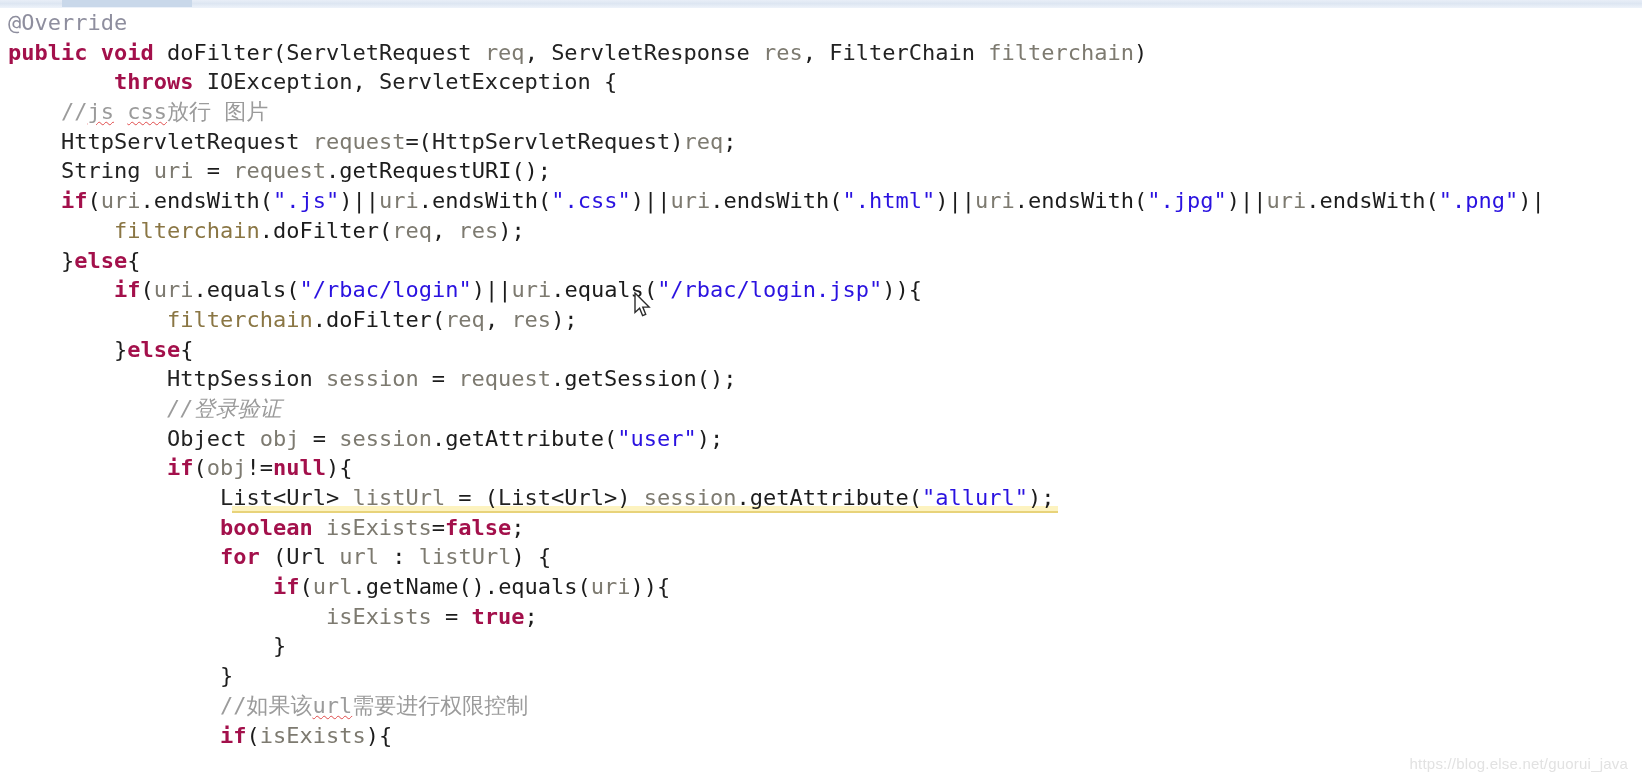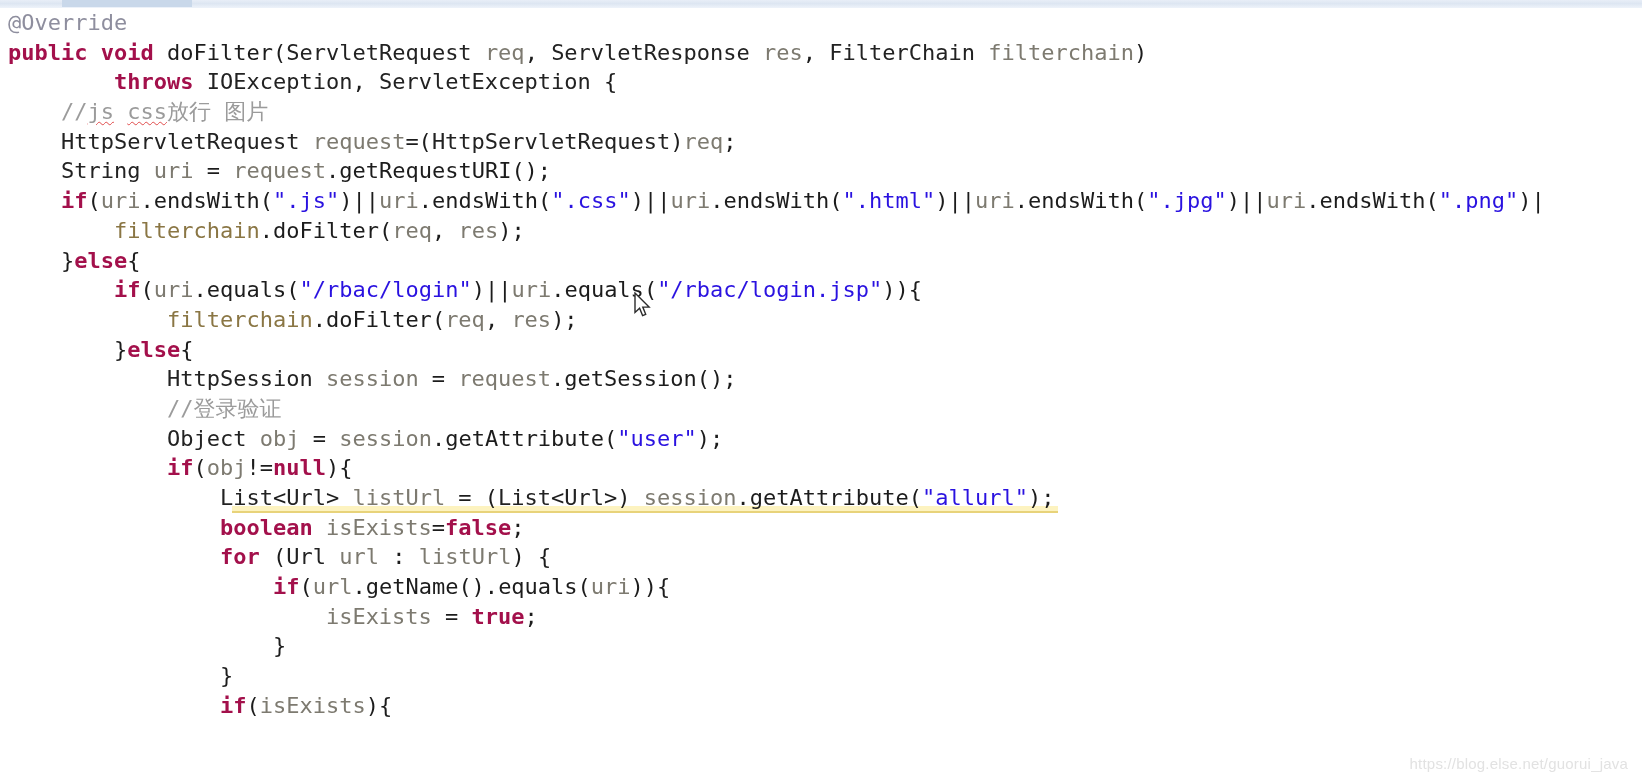--- a/index.html
+++ b/index.html
@@ -126,30 +126,31 @@
         <div class="code-line" style="height: 29.7px; line-height: 29.7px; font-size: 22px;"><span class="pl" style="position: relative; z-index: 2;">    </span><span class="cmt" style="position: relative; z-index: 2;">//</span><span class="cmt squig" style="position: relative; z-index: 2;">js</span><span class="cmt" style="position: relative; z-index: 2;"> </span><span class="cmt squig" style="position: relative; z-index: 2;">css</span><span class="cmt" style="position: relative; z-index: 2;">放行 图片</span></div>
         <div class="code-line" style="height: 29.7px; line-height: 29.7px; font-size: 22px;"><span class="pl" style="position: relative; z-index: 2;">    </span><span class="typ" style="position: relative; z-index: 2;">HttpServletRequest</span><span class="pl" style="position: relative; z-index: 2;"> </span><span class="loc" style="position: relative; z-index: 2;">request</span><span class="pl" style="position: relative; z-index: 2;">=(</span><span class="typ" style="position: relative; z-index: 2;">HttpServletRequest</span><span class="pl" style="position: relative; z-index: 2;">)</span><span class="par" style="position: relative; z-index: 2;">req</span><span class="pl" style="position: relative; z-index: 2;">;</span></div>
         <div class="code-line" style="height: 29.7px; line-height: 29.7px; font-size: 22px;"><span class="pl" style="position: relative; z-index: 2;">    </span><span class="typ" style="position: relative; z-index: 2;">String</span><span class="pl" style="position: relative; z-index: 2;"> </span><span class="loc" style="position: relative; z-index: 2;">uri</span><span class="pl" style="position: relative; z-index: 2;"> = </span><span class="par" style="position: relative; z-index: 2;">request</span><span class="pl" style="position: relative; z-index: 2;">.</span><span class="mth" style="position: relative; z-index: 2;">getRequestURI</span><span class="pl" style="position: relative; z-index: 2;">();</span></div>
         <div class="code-line" style="height: 29.7px; line-height: 29.7px; font-size: 22px;"><span class="pl" style="position: relative; z-index: 2;">    </span><span class="kw" style="position: relative; z-index: 2;">if</span><span class="pl" style="position: relative; z-index: 2;">(</span><span class="par" style="position: relative; z-index: 2;">uri</span><span class="pl" style="position: relative; z-index: 2;">.</span><span class="mth" style="position: relative; z-index: 2;">endsWith</span><span class="pl" style="position: relative; z-index: 2;">(</span><span class="str" style="position: relative; z-index: 2;">".js"</span><span class="pl" style="position: relative; z-index: 2;">)||</span><span class="par" style="position: relative; z-index: 2;">uri</span><span class="pl" style="position: relative; z-index: 2;">.</span><span class="mth" style="position: relative; z-index: 2;">endsWith</span><span class="pl" style="position: relative; z-index: 2;">(</span><span class="str" style="position: relative; z-index: 2;">".css"</span><span class="pl" style="position: relative; z-index: 2;">)||</span><span class="par" style="position: relative; z-index: 2;">uri</span><span class="pl" style="position: relative; z-index: 2;">.</span><span class="mth" style="position: relative; z-index: 2;">endsWith</span><span class="pl" style="position: relative; z-index: 2;">(</span><span class="str" style="position: relative; z-index: 2;">".html"</span><span class="pl" style="position: relative; z-index: 2;">)||</span><span class="par" style="position: relative; z-index: 2;">uri</span><span class="pl" style="position: relative; z-index: 2;">.</span><span class="mth" style="position: relative; z-index: 2;">endsWith</span><span class="pl" style="position: relative; z-index: 2;">(</span><span class="str" style="position: relative; z-index: 2;">".jpg"</span><span class="pl" style="position: relative; z-index: 2;">)||</span><span class="par" style="position: relative; z-index: 2;">uri</span><span class="pl" style="position: relative; z-index: 2;">.</span><span class="mth" style="position: relative; z-index: 2;">endsWith</span><span class="pl" style="position: relative; z-index: 2;">(</span><span class="str" style="position: relative; z-index: 2;">".png"</span><span class="pl" style="position: relative; z-index: 2;">)|</span></div>
         <div class="code-line" style="height: 29.7px; line-height: 29.7px; font-size: 22px;"><span class="pl" style="position: relative; z-index: 2;">        </span><span class="fld" style="position: relative; z-index: 2;">filterchain</span><span class="pl" style="position: relative; z-index: 2;">.</span><span class="mth" style="position: relative; z-index: 2;">doFilter</span><span class="pl" style="position: relative; z-index: 2;">(</span><span class="par" style="position: relative; z-index: 2;">req</span><span class="pl" style="position: relative; z-index: 2;">, </span><span class="par" style="position: relative; z-index: 2;">res</span><span class="pl" style="position: relative; z-index: 2;">);</span></div>
         <div class="code-line" style="height: 29.7px; line-height: 29.7px; font-size: 22px;"><span class="pl" style="position: relative; z-index: 2;">    }</span><span class="kw" style="position: relative; z-index: 2;">else</span><span class="pl" style="position: relative; z-index: 2;">{</span></div>
         <div class="code-line" style="height: 29.7px; line-height: 29.7px; font-size: 22px;"><span class="pl" style="position: relative; z-index: 2;">        </span><span class="kw" style="position: relative; z-index: 2;">if</span><span class="pl" style="position: relative; z-index: 2;">(</span><span class="par" style="position: relative; z-index: 2;">uri</span><span class="pl" style="position: relative; z-index: 2;">.</span><span class="mth" style="position: relative; z-index: 2;">equals</span><span class="pl" style="position: relative; z-index: 2;">(</span><span class="str" style="position: relative; z-index: 2;">"/rbac/login"</span><span class="pl" style="position: relative; z-index: 2;">)||</span><span class="par" style="position: relative; z-index: 2;">uri</span><span class="pl" style="position: relative; z-index: 2;">.</span><span class="mth" style="position: relative; z-index: 2;">equals</span><span class="pl" style="position: relative; z-index: 2;">(</span><span class="str" style="position: relative; z-index: 2;">"/rbac/login.jsp"</span><span class="pl" style="position: relative; z-index: 2;">)){</span></div>
         <div class="code-line" style="height: 29.7px; line-height: 29.7px; font-size: 22px;"><span class="pl" style="position: relative; z-index: 2;">            </span><span class="fld" style="position: relative; z-index: 2;">filterchain</span><span class="pl" style="position: relative; z-index: 2;">.</span><span class="mth" style="position: relative; z-index: 2;">doFilter</span><span class="pl" style="position: relative; z-index: 2;">(</span><span class="par" style="position: relative; z-index: 2;">req</span><span class="pl" style="position: relative; z-index: 2;">, </span><span class="par" style="position: relative; z-index: 2;">res</span><span class="pl" style="position: relative; z-index: 2;">);</span></div>
         <div class="code-line" style="height: 29.7px; line-height: 29.7px; font-size: 22px;"><span class="pl" style="position: relative; z-index: 2;">        }</span><span class="kw" style="position: relative; z-index: 2;">else</span><span class="pl" style="position: relative; z-index: 2;">{</span></div>
         <div class="code-line" style="height: 29.7px; line-height: 29.7px; font-size: 22px;"><span class="pl" style="position: relative; z-index: 2;">            </span><span class="typ" style="position: relative; z-index: 2;">HttpSession</span><span class="pl" style="position: relative; z-index: 2;"> </span><span class="loc" style="position: relative; z-index: 2;">session</span><span class="pl" style="position: relative; z-index: 2;"> = </span><span class="par" style="position: relative; z-index: 2;">request</span><span class="pl" style="position: relative; z-index: 2;">.</span><span class="mth" style="position: relative; z-index: 2;">getSession</span><span class="pl" style="position: relative; z-index: 2;">();</span></div>
-        <div class="code-line" style="height: 29.7px; line-height: 29.7px; font-size: 22px;"><span class="pl" style="position: relative; z-index: 2;">            </span><span class="cmt" style="position: relative; z-index: 2;">//登录验证</span></div>
+        <div class="code-line" style="height: 29.7px; line-height: 29.7px; font-size: 22px;"><span class="pl" style="position: relative; z-index: 2;">            </span><span class="cmt" style="position: relative; z-index: 2; font-style: italic;">//登录验证</span></div>
         <div class="code-line" style="height: 29.7px; line-height: 29.7px; font-size: 22px;"><span class="pl" style="position: relative; z-index: 2;">            </span><span class="typ" style="position: relative; z-index: 2;">Object</span><span class="pl" style="position: relative; z-index: 2;"> </span><span class="loc" style="position: relative; z-index: 2;">obj</span><span class="pl" style="position: relative; z-index: 2;"> = </span><span class="par" style="position: relative; z-index: 2;">session</span><span class="pl" style="position: relative; z-index: 2;">.</span><span class="mth" style="position: relative; z-index: 2;">getAttribute</span><span class="pl" style="position: relative; z-index: 2;">(</span><span class="str" style="position: relative; z-index: 2;">"user"</span><span class="pl" style="position: relative; z-index: 2;">);</span></div>
         <div class="code-line" style="height: 29.7px; line-height: 29.7px; font-size: 22px;"><span class="pl" style="position: relative; z-index: 2;">            </span><span class="kw" style="position: relative; z-index: 2;">if</span><span class="pl" style="position: relative; z-index: 2;">(</span><span class="par" style="position: relative; z-index: 2;">obj</span><span class="pl" style="position: relative; z-index: 2;">!=</span><span class="kw" style="position: relative; z-index: 2;">null</span><span class="pl" style="position: relative; z-index: 2;">){</span></div>
         <div class="code-line" style="height: 29.7px; line-height: 29.7px; font-size: 22px;"><span class="hl-band" style="left: 232px; top: 22.7px; width: 826px; height: 5px; background: rgb(253, 243, 192);"></span><span class="pl" style="position: relative; z-index: 2;">                </span><span class="typ" style="position: relative; z-index: 2;">List</span><span class="pl" style="position: relative; z-index: 2;">&lt;</span><span class="typ" style="position: relative; z-index: 2;">Url</span><span class="pl" style="position: relative; z-index: 2;">&gt; </span><span class="loc" style="position: relative; z-index: 2;">listUrl</span><span class="pl" style="position: relative; z-index: 2;"> = (</span><span class="typ" style="position: relative; z-index: 2;">List</span><span class="pl" style="position: relative; z-index: 2;">&lt;</span><span class="typ" style="position: relative; z-index: 2;">Url</span><span class="pl" style="position: relative; z-index: 2;">&gt;) </span><span class="par" style="position: relative; z-index: 2;">session</span><span class="pl" style="position: relative; z-index: 2;">.</span><span class="mth" style="position: relative; z-index: 2;">getAttribute</span><span class="pl" style="position: relative; z-index: 2;">(</span><span class="str" style="position: relative; z-index: 2;">"allurl"</span><span class="pl" style="position: relative; z-index: 2;">);</span></div>
         <div class="code-line" style="height: 29.7px; line-height: 29.7px; font-size: 22px;"><span class="pl" style="position: relative; z-index: 2;">                </span><span class="kw" style="position: relative; z-index: 2;">boolean</span><span class="pl" style="position: relative; z-index: 2;"> </span><span class="loc" style="position: relative; z-index: 2;">isExists</span><span class="pl" style="position: relative; z-index: 2;">=</span><span class="kw" style="position: relative; z-index: 2;">false</span><span class="pl" style="position: relative; z-index: 2;">;</span></div>
         <div class="code-line" style="height: 29.7px; line-height: 29.7px; font-size: 22px;"><span class="pl" style="position: relative; z-index: 2;">                </span><span class="kw" style="position: relative; z-index: 2;">for</span><span class="pl" style="position: relative; z-index: 2;"> (</span><span class="typ" style="position: relative; z-index: 2;">Url</span><span class="pl" style="position: relative; z-index: 2;"> </span><span class="loc" style="position: relative; z-index: 2;">url</span><span class="pl" style="position: relative; z-index: 2;"> : </span><span class="par" style="position: relative; z-index: 2;">listUrl</span><span class="pl" style="position: relative; z-index: 2;">) {</span></div>
         <div class="code-line" style="height: 29.7px; line-height: 29.7px; font-size: 22px;"><span class="pl" style="position: relative; z-index: 2;">                    </span><span class="kw" style="position: relative; z-index: 2;">if</span><span class="pl" style="position: relative; z-index: 2;">(</span><span class="par" style="position: relative; z-index: 2;">url</span><span class="pl" style="position: relative; z-index: 2;">.</span><span class="mth" style="position: relative; z-index: 2;">getName</span><span class="pl" style="position: relative; z-index: 2;">().</span><span class="mth" style="position: relative; z-index: 2;">equals</span><span class="pl" style="position: relative; z-index: 2;">(</span><span class="par" style="position: relative; z-index: 2;">uri</span><span class="pl" style="position: relative; z-index: 2;">)){</span></div>
         <div class="code-line" style="height: 29.7px; line-height: 29.7px; font-size: 22px;"><span class="pl" style="position: relative; z-index: 2;">                        </span><span class="par" style="position: relative; z-index: 2;">isExists</span><span class="pl" style="position: relative; z-index: 2;"> = </span><span class="kw" style="position: relative; z-index: 2;">true</span><span class="pl" style="position: relative; z-index: 2;">;</span></div>
         <div class="code-line" style="height: 29.7px; line-height: 29.7px; font-size: 22px;"><span class="pl" style="position: relative; z-index: 2;">                    }</span></div>
         <div class="code-line" style="height: 29.7px; line-height: 29.7px; font-size: 22px;"><span class="pl" style="position: relative; z-index: 2;">                }</span></div>
+        <div class="code-line" style="height: 29.7px; line-height: 29.7px; font-size: 22px;"><span class="pl" style="position: relative; z-index: 2;">                </span><span class="cmt" style="position: relative; z-index: 2;">//如果该</span><span class="cmt squig" style="position: relative; z-index: 2;">url</span><span class="cmt" style="position: relative; z-index: 2;">需要进行权限控制</span></div>
         <div class="code-line" style="height: 29.7px; line-height: 29.7px; font-size: 22px;"><span class="pl" style="position: relative; z-index: 2;">                </span><span class="kw" style="position: relative; z-index: 2;">if</span><span class="pl" style="position: relative; z-index: 2;">(</span><span class="par" style="position: relative; z-index: 2;">isExists</span><span class="pl" style="position: relative; z-index: 2;">){</span></div>
       </div>
   </div>
 
   <svg id="mouse-cursor" width="20" height="28" viewBox="0 0 20 28" style="left: 634px; top: 292px;">
     <path d="M1,1 L1,20.5 L5.6,16.2 L8.6,23.6 L11.7,22.3 L8.8,15.1 L15.1,15.1 Z" fill="#ffffff" stroke="#2b2b2b" stroke-width="1.4" stroke-linejoin="miter"></path>
   </svg>
 
   <div id="watermark">https://blog.else.net/guorui_java</div>
 

